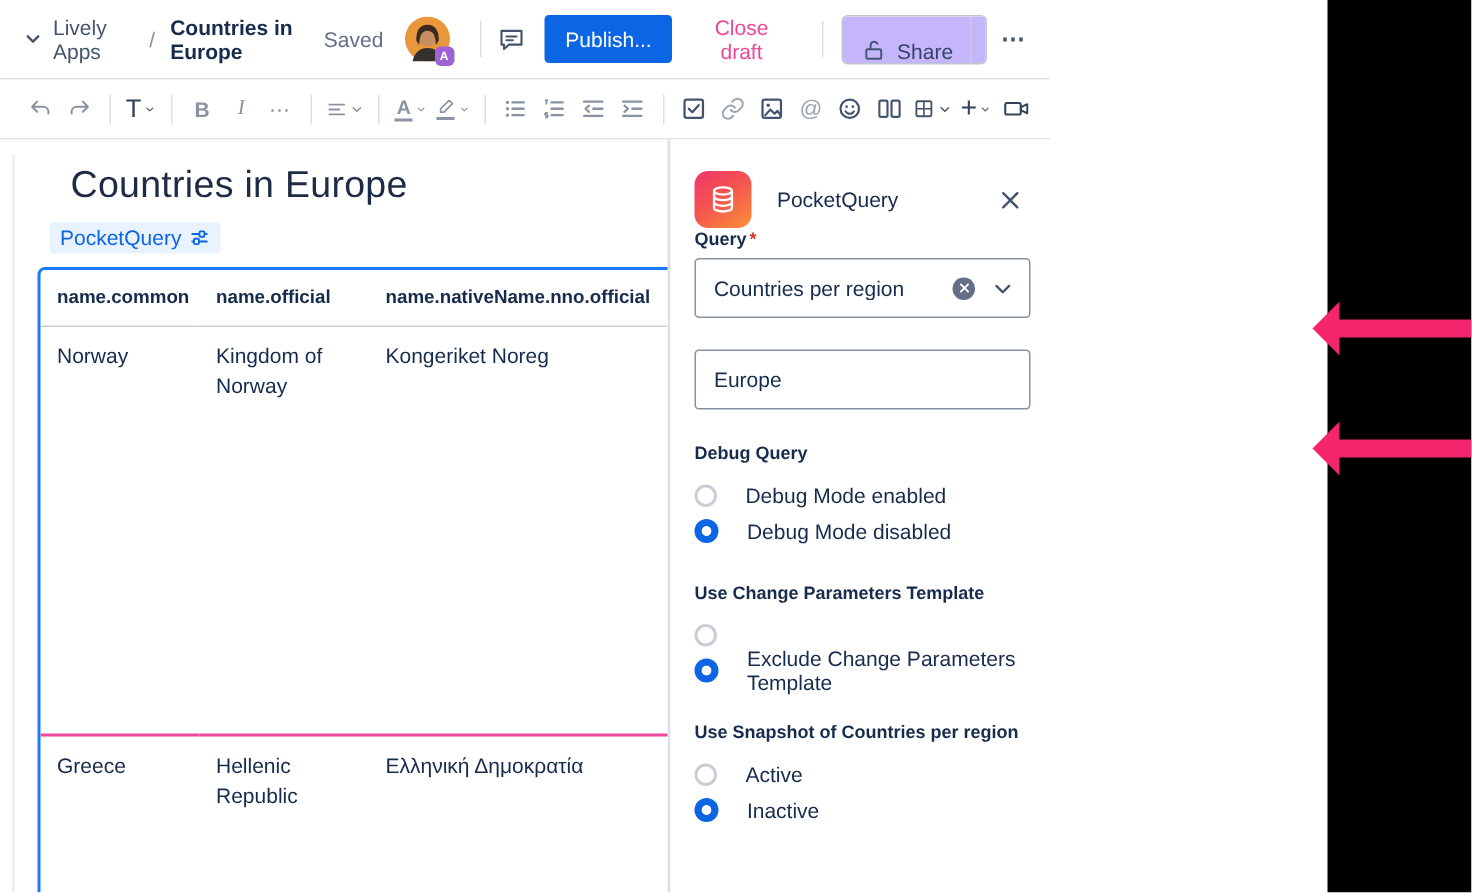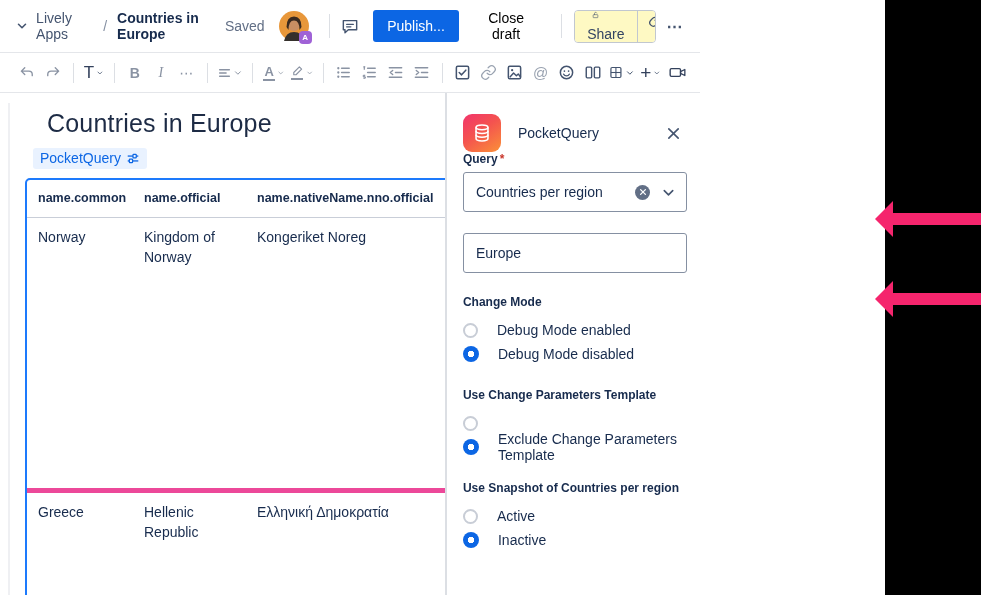--- a/index.html
+++ b/index.html
@@ -18,26 +18,26 @@
   .avatar-wrap { position:relative; width:30px; height:30px; margin:0 12px 0 14px; cursor:pointer; }
   .avatar-badge { position:absolute; right:-3px; bottom:-3px; width:13px; height:13px;
     background:#9F62D6; color:#fff; font-size:8px; font-weight:700; border-radius:4px;
     display:flex; align-items:center; justify-content:center; }
   .vsep { width:1px; height:24px; background:#DCDFE4; margin:0 8px; }
   .iconbtn { display:flex; align-items:center; justify-content:center; width:32px; height:32px;
     border-radius:3px; cursor:pointer; background:transparent; border:none; }
   .btn-publish { margin-left:10px; height:32px; padding:0 14px; background:#0C66E4; color:#fff;
     font-size:14px; font-weight:500; border:none; border-radius:3px; cursor:pointer;
     font-family:"Liberation Sans", sans-serif; }
-  .btn-close-draft { margin:0 10px; height:32px; padding:0 10px; background:transparent; color:#000000;
+  .btn-close-draft { margin:0 10px; height:32px; padding:0 10px; background:transparent; color:#ec4899;
     font-size:14px; font-weight:500; border:none; border-radius:3px; cursor:pointer;
     font-family:"Liberation Sans", sans-serif; }
   .segmented { display:flex; align-items:stretch; height:33px; border:1px solid #C1C7D0;
     border-radius:4px; overflow:hidden; margin:0 6px 0 4px; }
-  .seg { display:flex; align-items:flex-start; gap:7px; padding:0 12px; cursor:pointer; background:#fef9c3;flex-direction:column; }
+  .seg { display:flex; align-items:flex-end; gap:7px; padding:0 12px; cursor:pointer; background:#c4b5fd; }
   .seg + .seg { border-left:1px solid #C1C7D0; padding:0 10px; }
   .seg .seg-label { font-size:14px; font-weight:500; color:#344563; }
   .more-dots { font-size:16px; letter-spacing:1px; color:#44546F; font-weight:700; }
 
   
   .toolbar { height:40px; display:flex; align-items:center; padding:0 10px 0 14px;
     border-bottom:1px solid #E4E6EA; }
   .tbtn { display:flex; align-items:center; justify-content:center; min-width:26px; height:28px;
     padding:0 3px; border:none; background:transparent; border-radius:3px; cursor:pointer; gap:2px;
     font-family:"Liberation Sans", sans-serif; }
@@ -62,21 +62,21 @@
 
   .pq-table { position:absolute; left:25px; top:85px; width:513px; height:445px;
     border:2px solid #1D7AFC; border-radius:5px; background:#fff; overflow:hidden; }
   .pq-table table { width:100%; border-collapse:collapse; table-layout:fixed;padding-left:8px; }
   .pq-table thead tr { height:37px; }
   .pq-table th { text-align:left; font-size:12.5px; font-weight:700; color:#172B4D;
     padding:4px 11px 4px; border-bottom:1px solid #C9CED8; white-space:nowrap; overflow:hidden; }
   .pq-table td { vertical-align:top; font-size:14px; color:#172B4D; padding:9px 11px;
     line-height:20px; overflow:hidden; }
   .pq-table tbody tr:first-child { height:273px; }
-  .pq-table tbody tr:first-child td { border-bottom:5px solid #ec4899; }
+  .pq-table tbody tr:first-child td { border-bottom:2px solid #ec4899; }
 
   
   .panel { position:relative; width:315px; height:100%; background:#fff; padding:21px 13px 0 16px; overflow:hidden; }
   .panel-header { display:flex; align-items:center; }
   .pq-icon { width:38px; height:38px; border-radius:9px; flex:0 0 38px;
     background:linear-gradient(145deg,#F23A67 8%,#F4534F 45%,#FA8B3A 95%);
     display:flex; align-items:center; justify-content:center; }
   .panel-title { font-size:14px; color:#172B4D; margin-left:17px; }
   .panel-close { margin-left:auto; width:28px; height:28px; display:flex; align-items:center;
     justify-content:center; border:none; background:transparent; cursor:pointer; }
@@ -420,21 +420,21 @@
             </span>
           </div>
         </div>
 
         <div class="fgroup second">
           <input class="text-input" type="text" value="Europe" style="">
         </div>
 
         <div id="radio-sections">
             <div class="rsec">
-              <div class="flabel">Change Mode</div>
+              <div class="flabel">Debug Query</div>
               <label class="ropt">
                 <span class="radio"></span>
                 <span>Debug Mode enabled</span>
               </label>
               <label class="ropt">
                 <span class="radio sel"></span>
                 <span>Debug Mode disabled</span>
               </label>
             </div>
             <div class="rsec">

